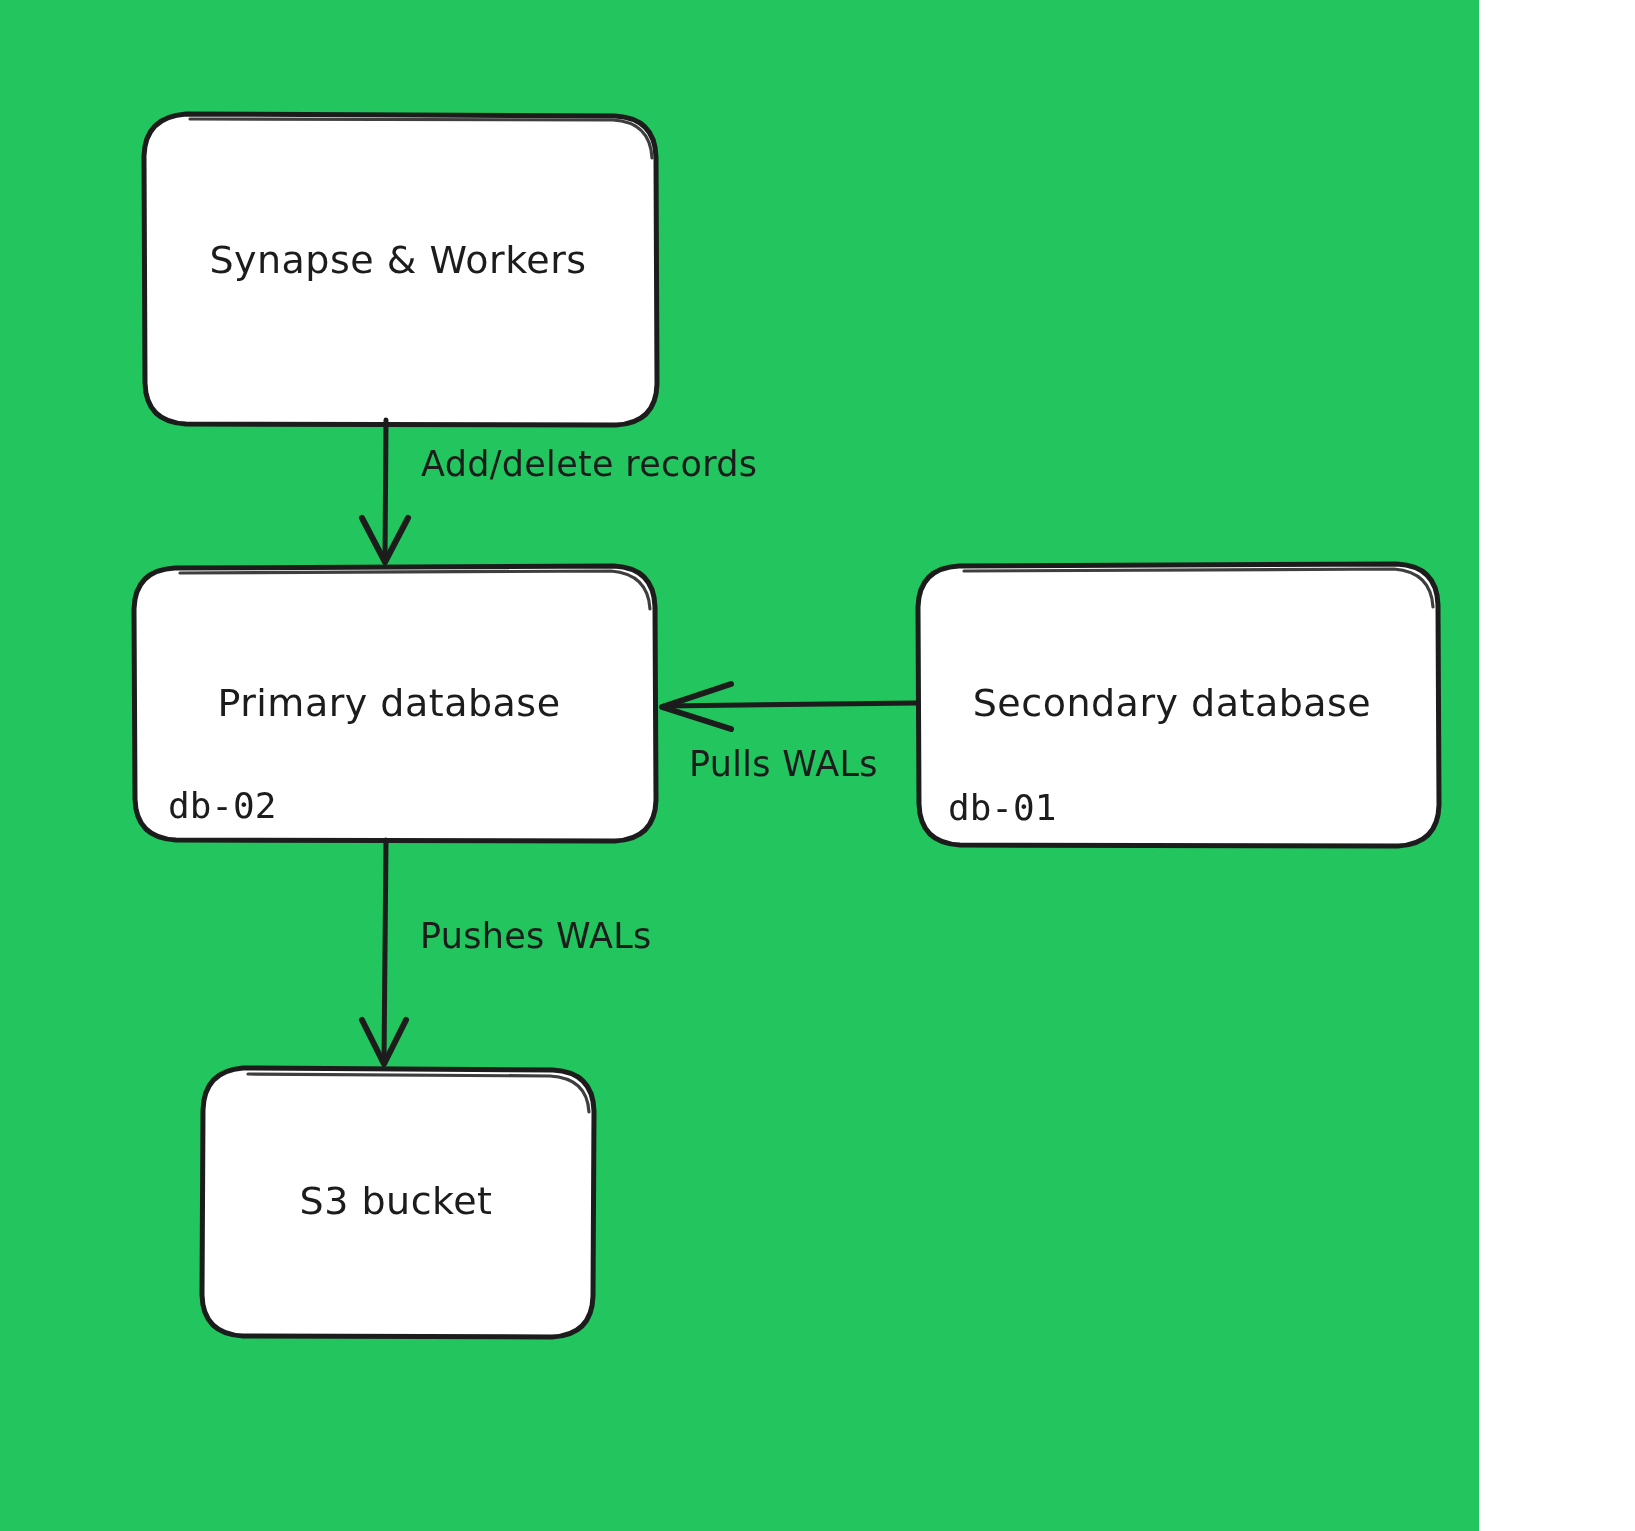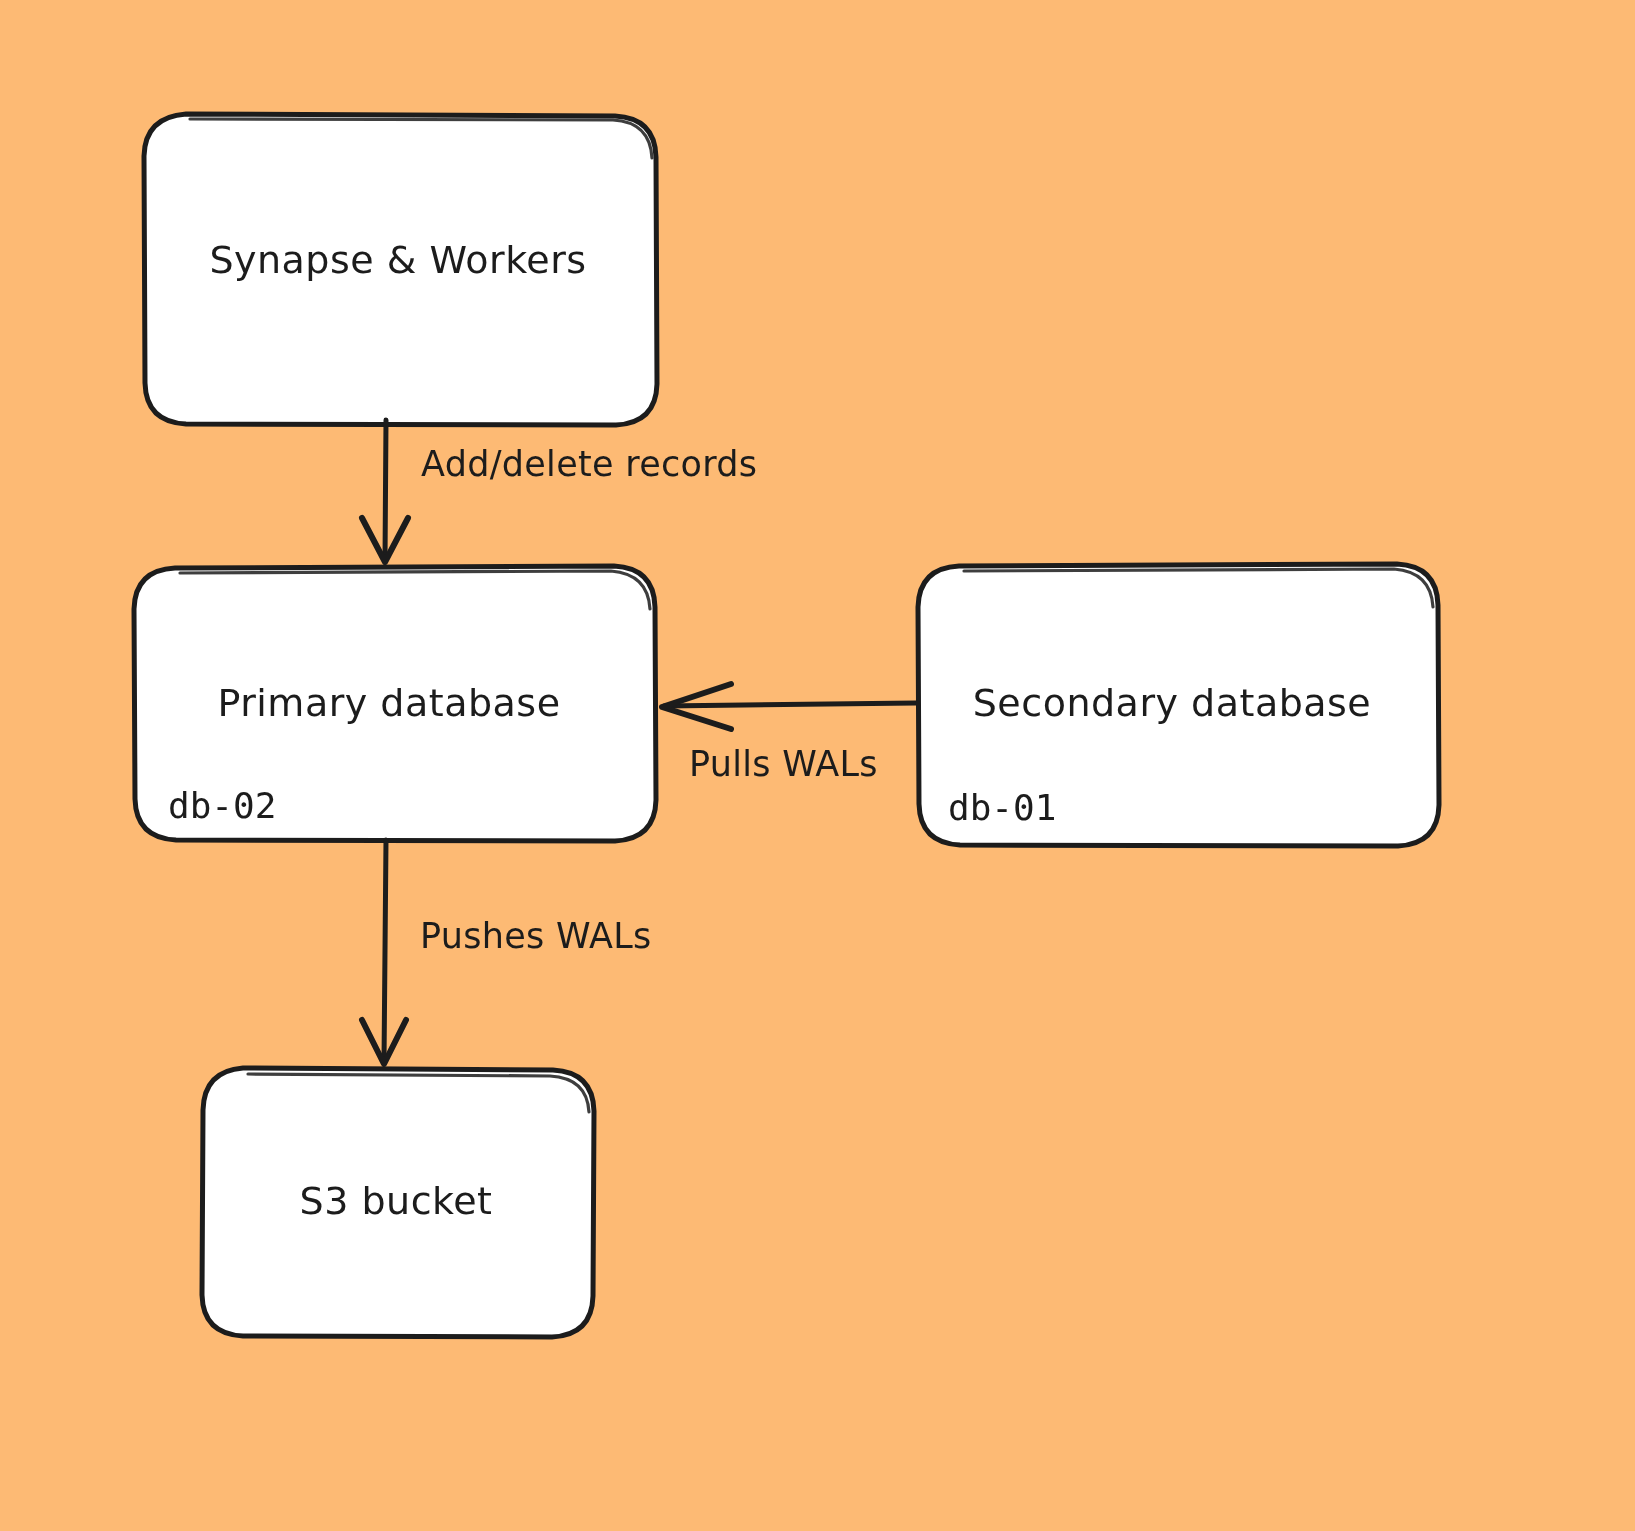--- a/index.html
+++ b/index.html
@@ -2,23 +2,23 @@
 <html><head>
 <meta charset="utf-8">
 <style>
   html, body {
     margin: 0;
     padding: 0;
     background: #ffffff;
   }
   #canvas {
     position: relative;
-    width: 1635px;
+    width: 1479px;
     height: 1531px;
-    background: #fdba74;
+    background: #22c55e;
     overflow: hidden;
   }
   svg#diagram {
     position: absolute;
     top: 0;
     left: 0;
     width: 1635px;
     height: 1531px;
   }
   .node-title {

